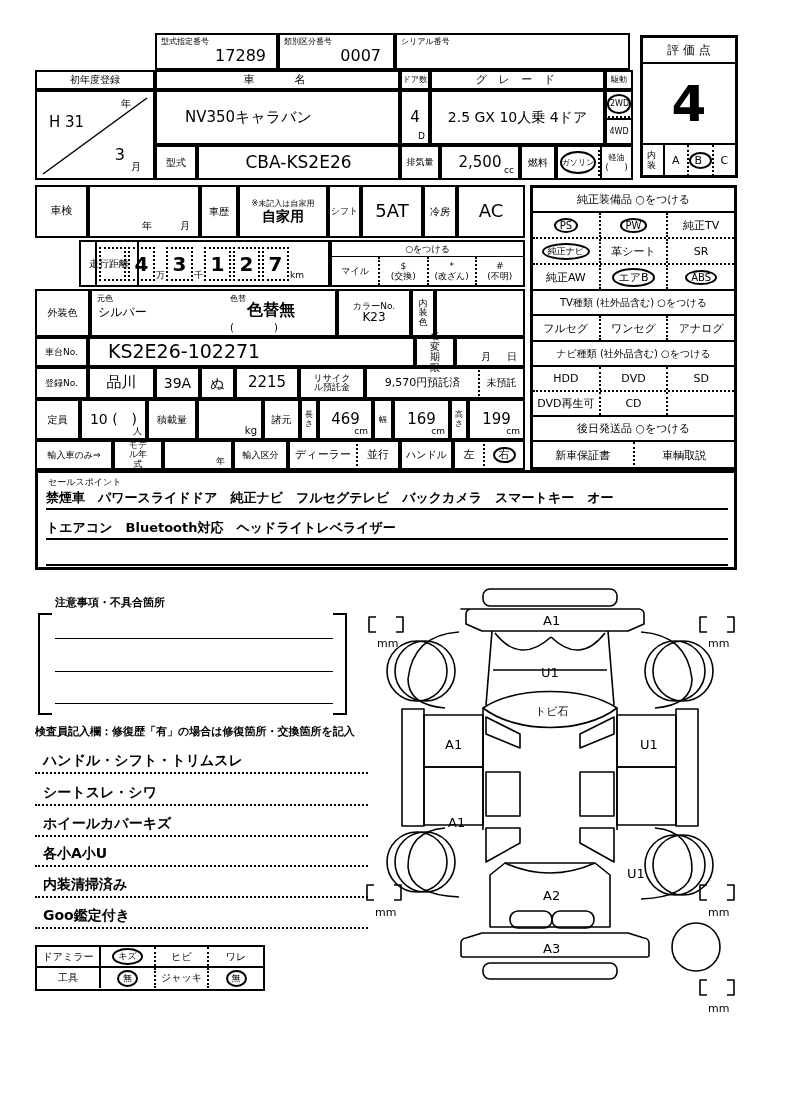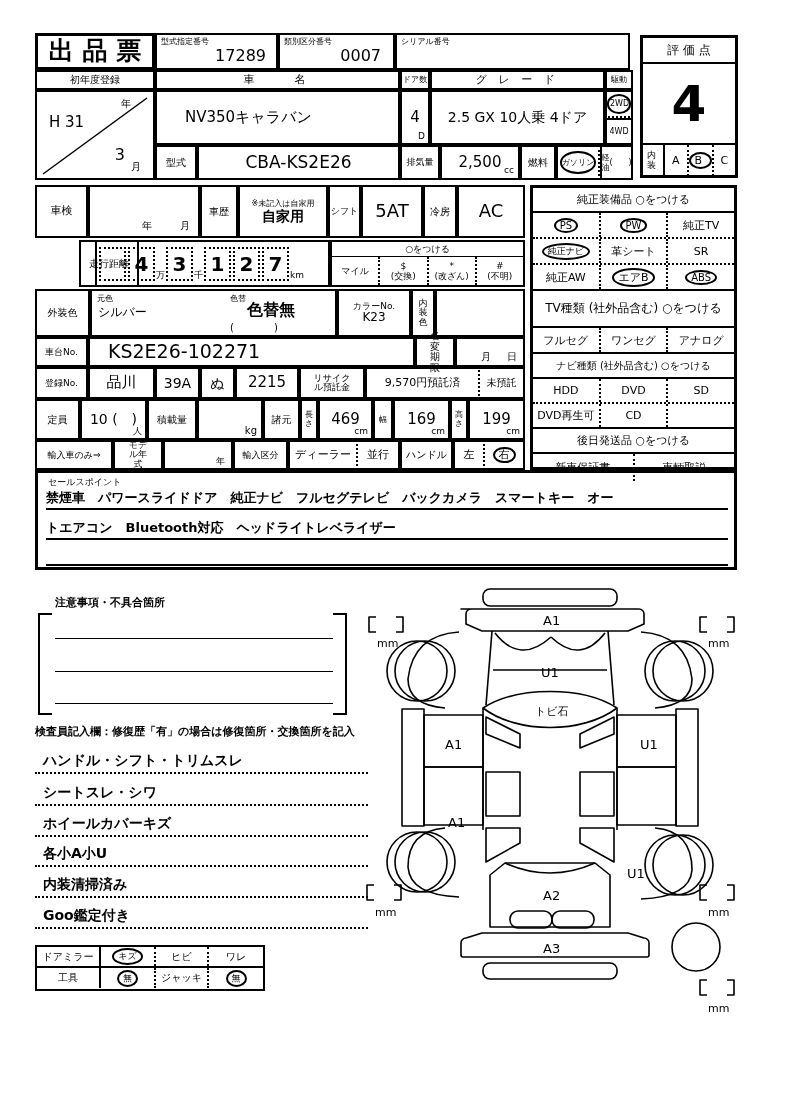--- a/index.html
+++ b/index.html
@@ -20,21 +20,20 @@
   .db{border-bottom:2px dotted #000;}
   svg text{font-family:"DejaVu Sans","Liberation Sans",sans-serif;fill:#000;}
   .item{position:absolute;left:35px;width:333px;height:26px;border-bottom:2px dotted #000;
         font-size:14px;font-weight:bold;display:flex;align-items:flex-end;padding:0 0 2px 8px;box-sizing:border-box;}
 </style>
 </head>
 <body>
 
 <div id="sheet">
 
-  <div class="c" style="left:35px;top:33px;width:120px;height:37px;border-width:3px;font-size:25px;font-weight:bold;">出 品 票</div>
   <div class="c" style="left:155px;top:33px;width:123px;height:37px;justify-content:flex-start;align-items:flex-start;">
     <span class="abs" style="left:4px;top:2px;font-size:8px;">型式指定番号</span>
     <span class="abs" style="right:10px;top:12px;font-size:16px;">17289</span>
   </div>
   <div class="c" style="left:278px;top:33px;width:117px;height:37px;">
     <span class="abs" style="left:4px;top:2px;font-size:8px;">類別区分番号</span>
     <span class="abs" style="right:12px;top:12px;font-size:16px;">0007</span>
   </div>
   <div class="c" style="left:395px;top:33px;width:235px;height:37px;">
     <span class="abs" style="left:4px;top:2px;font-size:8px;">シリアル番号</span>
@@ -82,21 +81,21 @@
   <div class="c" style="left:197px;top:145px;width:203px;height:35px;font-size:17px;">CBA-KS2E26</div>
   <div class="c" style="left:400px;top:145px;width:40px;height:35px;font-size:9px;">排気量</div>
   <div class="c" style="left:440px;top:145px;width:80px;height:35px;">
     <span style="font-size:15px;">2,500</span>
     <span class="abs" style="right:4px;bottom:3px;font-size:9px;">cc</span>
   </div>
   <div class="c" style="left:520px;top:145px;width:36px;height:35px;font-size:10px;">燃料</div>
   <div class="c" style="left:556px;top:145px;width:44px;height:35px;border-right:2px dotted #000;">
     <span class="circ" style="font-size:8px;padding:5px 0px;">ガソリン</span>
   </div>
-  <div class="c" style="left:600px;top:145px;width:33px;height:35px;font-size:8px;flex-direction:row;">
+  <div class="c" style="left:600px;top:145px;width:33px;height:35px;font-size:8px;flex-direction:column;">
     <span>軽油</span>
     <span>(　　)</span>
   </div>
 
   <div class="c" style="left:35px;top:185px;width:53px;height:53px;font-size:11px;">車検</div>
   <div class="c" style="left:88px;top:185px;width:112px;height:53px;">
     <span class="abs" style="left:52px;bottom:5px;font-size:10px;">年</span>
     <span class="abs" style="right:8px;bottom:5px;font-size:10px;">月</span>
   </div>
   <div class="c" style="left:200px;top:185px;width:38px;height:53px;font-size:10px;">車歴</div>
@@ -239,21 +238,21 @@
     </div>
     <div class="row sb" style="height:26px;">
       <div class="eq">純正AW</div>
       <div class="eq dl">
           <span class="circ" style="font-size:11px;">エアB</span>
         </div>
       <div class="eq dl">
           <span class="circ" style="font-size:10px;">ABS</span>
         </div>
     </div>
-    <div class="row sb" style="height:37px;align-items:center;justify-content:center;font-size:12px;">TV種類 (社外品含む) ○をつける</div>
+    <div class="row sb" style="height:25px;align-items:center;justify-content:center;font-size:10px;">TV種類 (社外品含む) ○をつける</div>
     <div class="row sb" style="height:26px;">
       <div class="eq">フルセグ</div>
       <div class="eq dl">ワンセグ</div>
       <div class="eq dl">アナログ</div>
     </div>
     <div class="row sb" style="height:25px;align-items:center;justify-content:center;font-size:10px;">ナビ種類 (社外品含む) ○をつける</div>
     <div class="row db" style="height:25px;">
       <div class="eq">HDD</div>
       <div class="eq dl">DVD</div>
       <div class="eq dl">SD</div>

